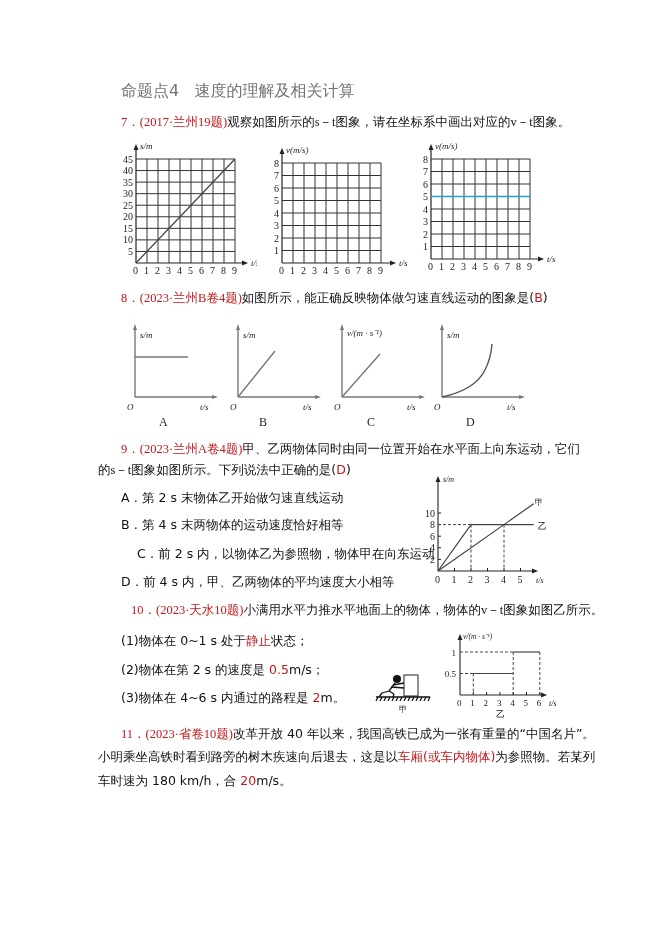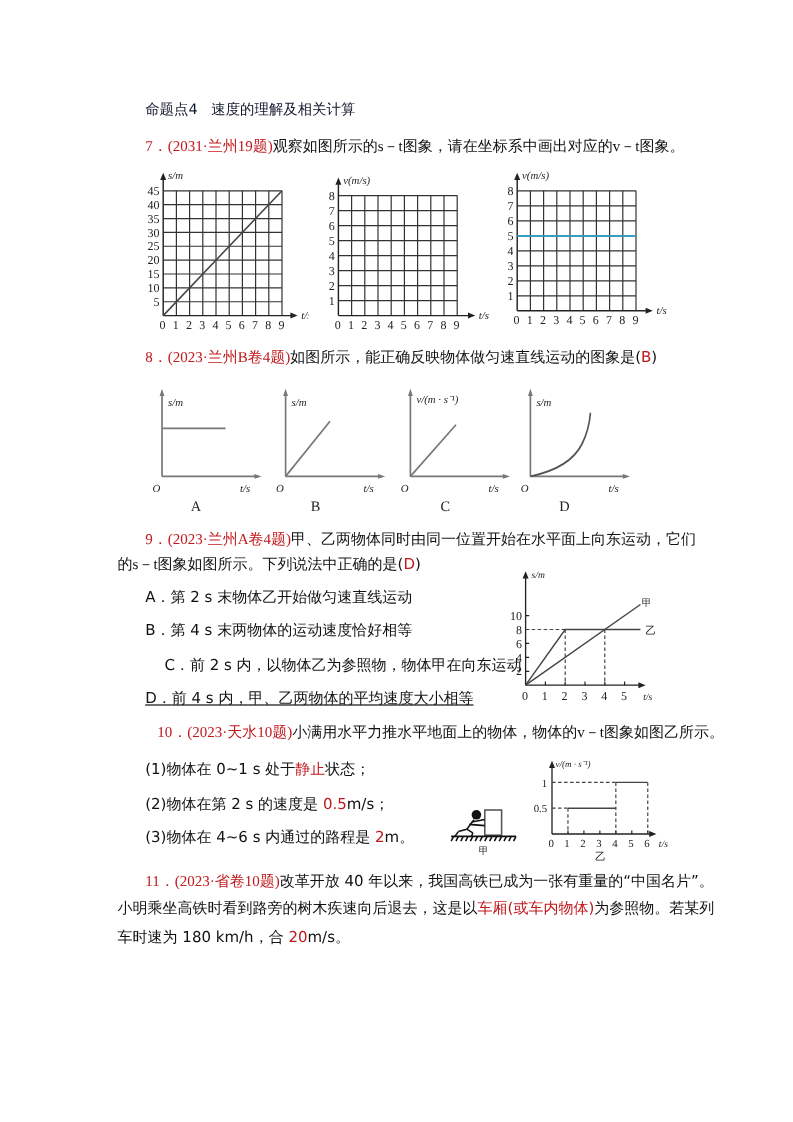--- a/index.html
+++ b/index.html
@@ -4,32 +4,32 @@
 <style>
   html, body { margin:0; padding:0; background:#ffffff; }
   body { width:661px; height:935px; position:relative; overflow:hidden;
          font-family:"DejaVu Sans", sans-serif; color:#111; }
   .abs { position:absolute; }
   .txt { font-size:12.5px; line-height:16px; white-space:nowrap; }
   .red { color:#c0181c; }
   .src { color:#c0181c; font-family:"Liberation Serif", serif; }
   .it { font-family:"Liberation Serif", serif; }
   .ans { color:#c0181c; text-decoration-color:#c0181c; }
-  .sect { font-size:12px; color:#0f172a; }
+  .sect { font-size:16px; color:#737373; }
   svg text { font-family:"Liberation Serif", serif; fill:#222; }
 </style>
 </head>
 <body>
 
 <div class="abs txt sect" style="left:121px;top:83px;">
   <span>命题点4</span>&nbsp;&nbsp;&nbsp;<span>速度的理解及相关计算</span>
 </div>
 
 <div class="abs txt" style="left:121px;top:114px;">
-  <span class="src">7．</span><span class="src">(2031·兰州19题)</span><span>观察如图所示的</span><span class="it">s－t</span><span>图象，请在坐标系中画出对应的</span><span class="it">v－t</span><span>图象。</span>
+  <span class="src">7．</span><span class="src">(2017·兰州19题)</span><span>观察如图所示的</span><span class="it">s－t</span><span>图象，请在坐标系中画出对应的</span><span class="it">v－t</span><span>图象。</span>
 </div>
 
 <svg class="abs" id="chart0" style="left:112px;top:140px;" width="145" height="135">
     <line x1="35" y1="19" x2="35" y2="123" stroke="#333" stroke-width="1"></line>
     <line x1="46" y1="19" x2="46" y2="123" stroke="#333" stroke-width="1"></line>
     <line x1="57" y1="19" x2="57" y2="123" stroke="#333" stroke-width="1"></line>
     <line x1="68" y1="19" x2="68" y2="123" stroke="#333" stroke-width="1"></line>
     <line x1="79" y1="19" x2="79" y2="123" stroke="#333" stroke-width="1"></line>
     <line x1="90" y1="19" x2="90" y2="123" stroke="#333" stroke-width="1"></line>
     <line x1="101" y1="19" x2="101" y2="123" stroke="#333" stroke-width="1"></line>
@@ -225,21 +225,21 @@
 <div class="abs txt" style="left:121px;top:441px;">
   <span class="src">9．</span><span class="src">(2023·兰州A卷4题)</span><span>甲、乙两物体同时由同一位置开始在水平面上向东运动，它们</span>
 </div>
 <div class="abs txt" style="left:98px;top:462px;">
   <span>的</span><span class="it">s－t</span><span>图象如图所示。下列说法中正确的是(</span><span class="red">D</span><span>)</span>
 </div>
 
 <div class="abs txt" style="left:121px;top:490px;"><span>A．</span><span>第 2 s 末物体乙开始做匀速直线运动</span></div>
 <div class="abs txt" style="left:121px;top:517px;"><span>B．</span><span>第 4 s 末两物体的运动速度恰好相等</span></div>
 <div class="abs txt" style="left:137px;top:546px;"><span>C．</span><span>前 2 s 内，以物体乙为参照物，物体甲在向东运动</span></div>
-<div class="abs txt" style="left:121px;top:574px;text-decoration:underline;"><span>D．</span><span>前 4 s 内，甲、乙两物体的平均速度大小相等</span></div>
+<div class="abs txt" style="left:121px;top:574px;"><span>D．</span><span>前 4 s 内，甲、乙两物体的平均速度大小相等</span></div>
 
 <svg class="abs" id="chart3" style="left:418px;top:472px;" width="140" height="115">
     <line x1="20" y1="99" x2="20" y2="6" stroke="#222" stroke-width="1.1"></line>
     <polygon points="20,4 17.5,10 22.5,10" fill="#222"></polygon>
     <line x1="20" y1="99" x2="118" y2="99" stroke="#222" stroke-width="1.1"></line>
     <polygon points="120,99 114,96.5 114,101.5" fill="#222"></polygon>
     <text x="17" y="111" font-size="10">0</text>
     <line x1="36.5" y1="99" x2="36.5" y2="96" stroke="#222"></line>
     <text x="33.5" y="111" font-size="10">1</text>
     <line x1="53" y1="99" x2="53" y2="96" stroke="#222"></line>

